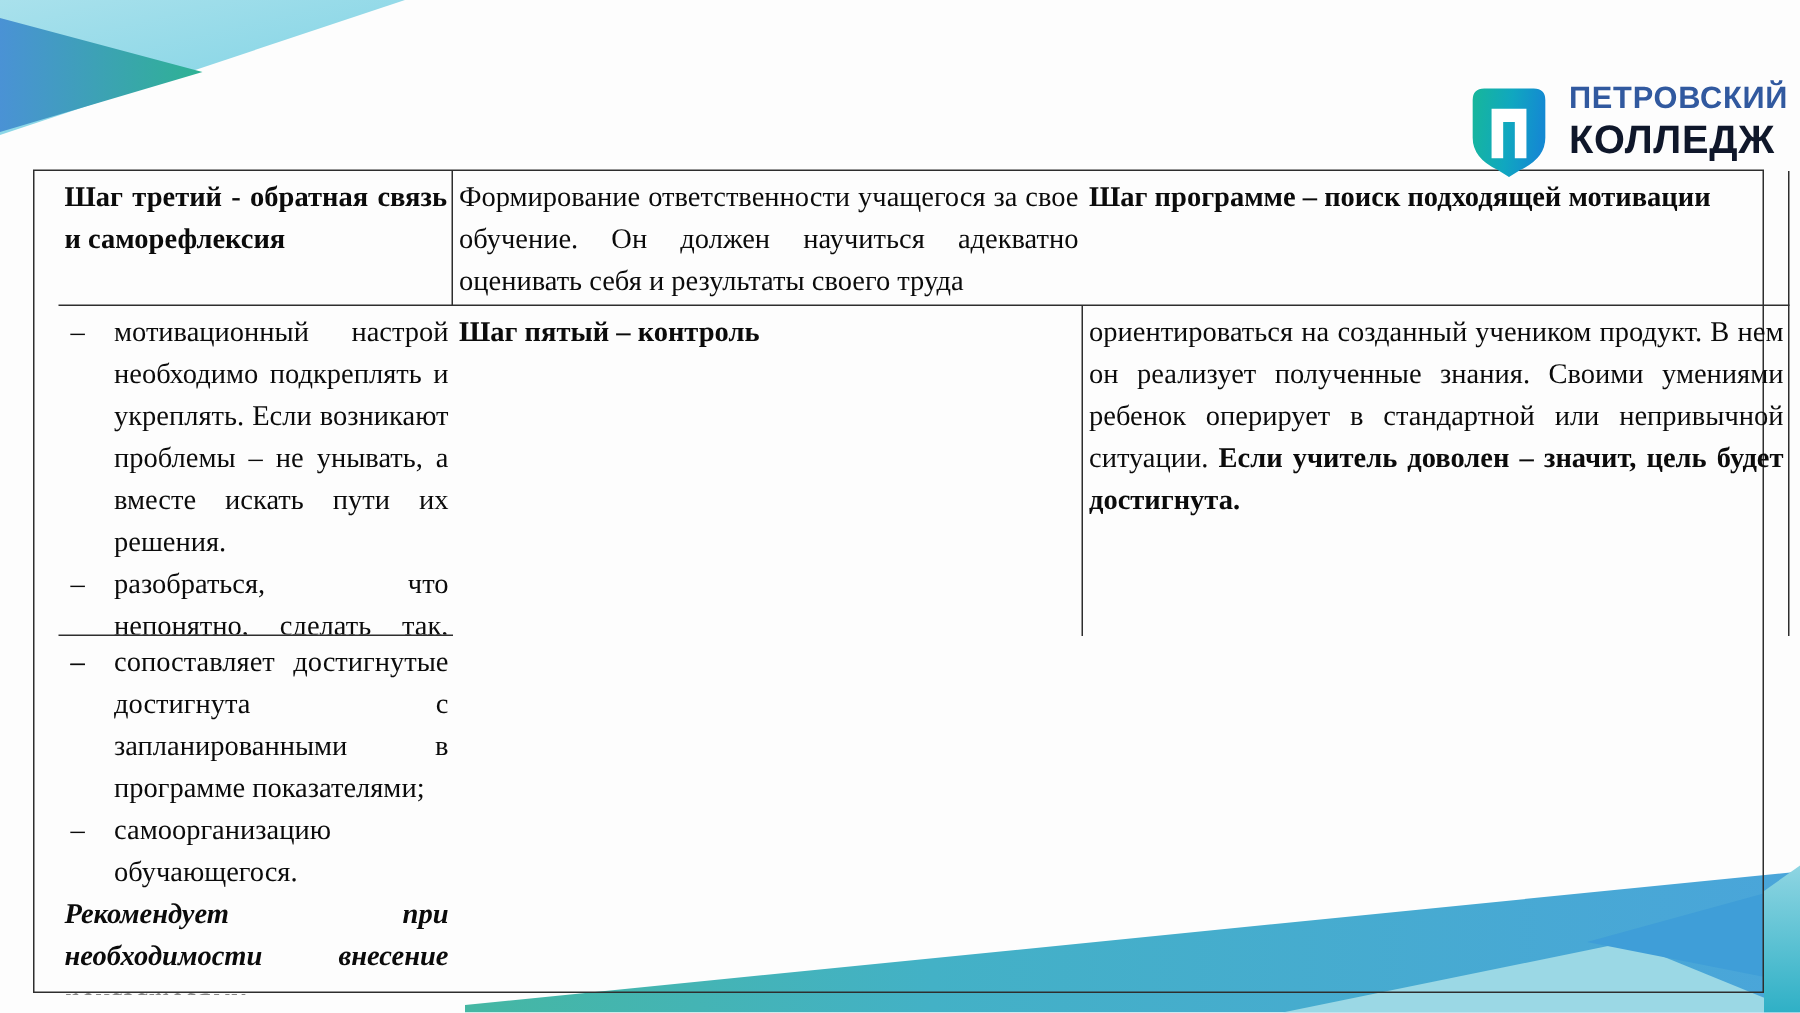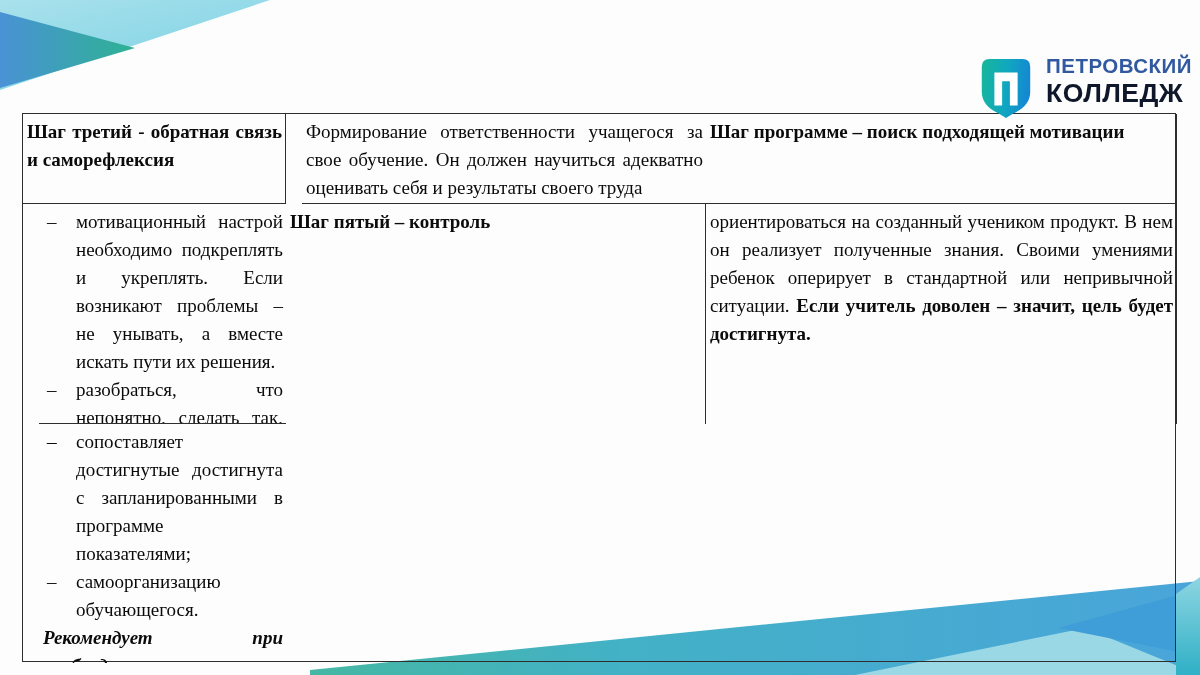--- a/index.html
+++ b/index.html
@@ -18,29 +18,29 @@
   .logo-line2{font-size:26.5px;font-weight:700;color:#0f172a;letter-spacing:0.5px;margin-top:3px;}
 
   
   .steps-table{
     position:absolute;left:22px;top:113px;z-index:1;
     width:1154px;height:549px;box-sizing:border-box;
     border:1px solid #2e2e2e;
     display:grid;
     grid-template-columns:263px 420px 471px;
     grid-template-rows:90px 220px 239px;
-    font-size:19px;line-height:28px;color:#0b0b0b;
+    font-size:19px;line-height:28px;color:#0b0b0b;padding-left:16px;
   }
   .cell{
     box-sizing:border-box;overflow:hidden;
     border-right:1px solid #2e2e2e;border-bottom:1px solid #2e2e2e;
     padding:4px 3px 0 4px;
     text-align:justify;
   }
-  .cell.last-col{border-right:none;margin-left:16px;}
+  .cell.last-col{border-right:none;}
   .cell.last-row{border-bottom:none;}
   .c-step{font-weight:bold;}
   .bullet{position:relative;padding-left:33px;}
   .bullet .dash{position:absolute;left:4px;top:0;}
   .bold{font-weight:bold;}
   .note{font-weight:bold;font-style:italic;}
 </style>
 </head>
 <body>
 

